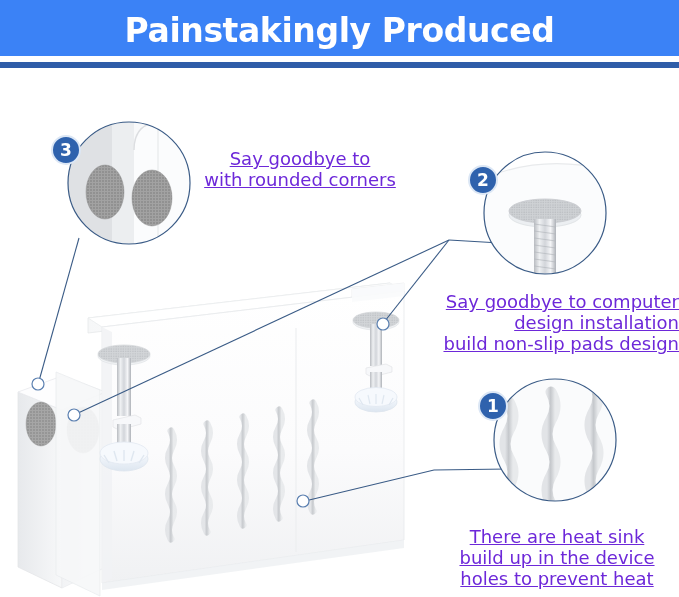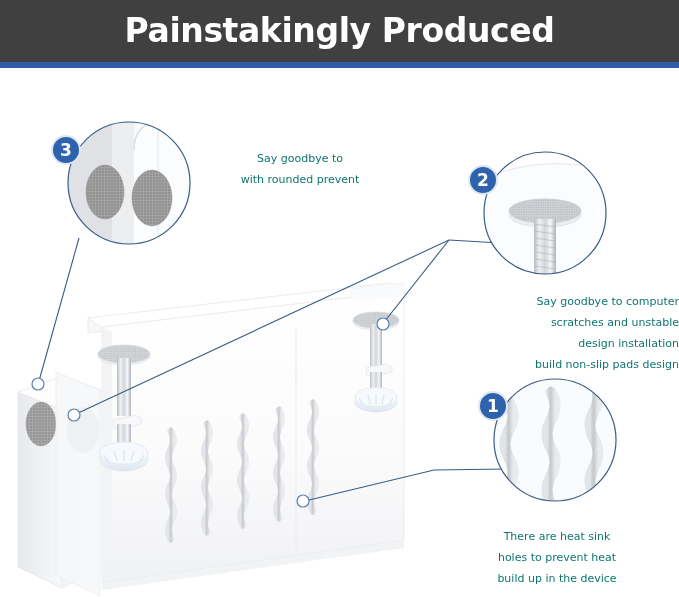--- a/index.html
+++ b/index.html
@@ -21,22 +21,22 @@
     height: 597px;
     background: #ffffff;
     overflow: hidden;
   }
 
   
   #header-banner {
     position: absolute;
     left: 0; top: 0;
     width: 679px;
-    height: 68px;
-    background: #404040;
+    height: 56px;
+    background: #3b82f6;
     box-sizing: border-box;
   }
   #header-banner-underline {
     position: absolute;
     left: 0; top: 62px;
     width: 679px;
     height: 6px;
     background: #2f5da8;
   }
   #header-title {
@@ -79,25 +79,26 @@
     text-align: center;
     z-index: 40;
   }
   #badge-3 { left: 51px; top: 135px; }
   #badge-2 { left: 468px; top: 165px; }
   #badge-1 { left: 478px; top: 391px; }
 
   
   .caption {
     position: absolute;
-    color: #0f766e;
+    color: #6d28d9;
     font-family: "DejaVu Sans", sans-serif;
-    font-size: 11px;
+    font-size: 18px;
     line-height: 21px;
     z-index: 35;
+    text-decoration: underline;
   }
   #caption-3 {
     left: 196px;
     top: 148px;
     width: 208px;
     text-align: center;
   }
   #caption-2 {
     left: 427px;
     top: 291px;
@@ -319,29 +320,28 @@
       <circle cx="555" cy="440" r="61" fill="none" stroke="#3a5b86" stroke-width="1.2"></circle>
     </g>
   </svg>
 
   <div class="callout-badge" id="badge-3">3</div>
   <div class="callout-badge" id="badge-2">2</div>
   <div class="callout-badge" id="badge-1">1</div>
 
   <div class="caption" id="caption-3">
     <span class="ln">Say goodbye to</span>
-    <span class="ln">with rounded prevent</span>
+    <span class="ln">with rounded corners</span>
   </div>
 
   <div class="caption" id="caption-2">
     <span class="ln">Say goodbye to computer</span>
-    <span class="ln">scratches and unstable</span>
     <span class="ln">design installation</span>
     <span class="ln">build non-slip pads design</span>
   </div>
 
   <div class="caption" id="caption-1">
     <span class="ln">There are heat sink</span>
+    <span class="ln">build up in the device</span>
     <span class="ln">holes to prevent heat</span>
-    <span class="ln">build up in the device</span>
   </div>
 
 </div>
 
 </body></html>

